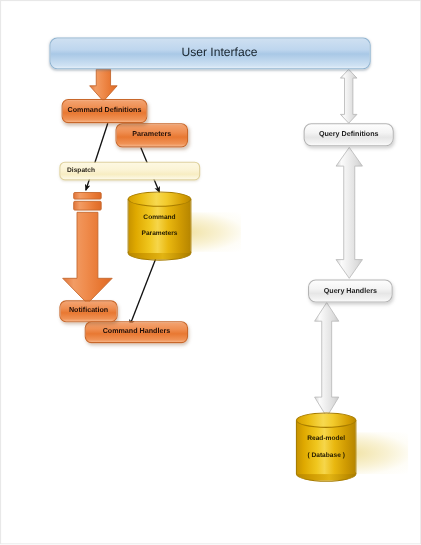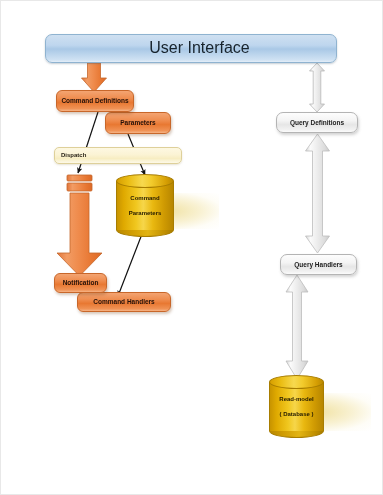--- a/index.html
+++ b/index.html
@@ -50,21 +50,21 @@
     border: 1px solid #8fb3d0;
     background: linear-gradient(to bottom,
         #cfe0f1 0%, #bed6ee 38%, #a9c8e6 52%, #cfe2f3 92%, #e4eef8 100%);
     box-shadow: 0 1px 2px rgba(90,110,130,0.35);
     display: flex;
     align-items: center;
     justify-content: center;
     box-sizing: border-box;
   }
   .ui-bar .node-label {
-    font-size: 16px;
+    font-size: 11px;
     color: #17232c;
     margin-left: 17px;
   }
 
   
   .obox {
     position: absolute;
     border-radius: 6px;
     border: 1px solid #c8672a;
     background: linear-gradient(to bottom,

